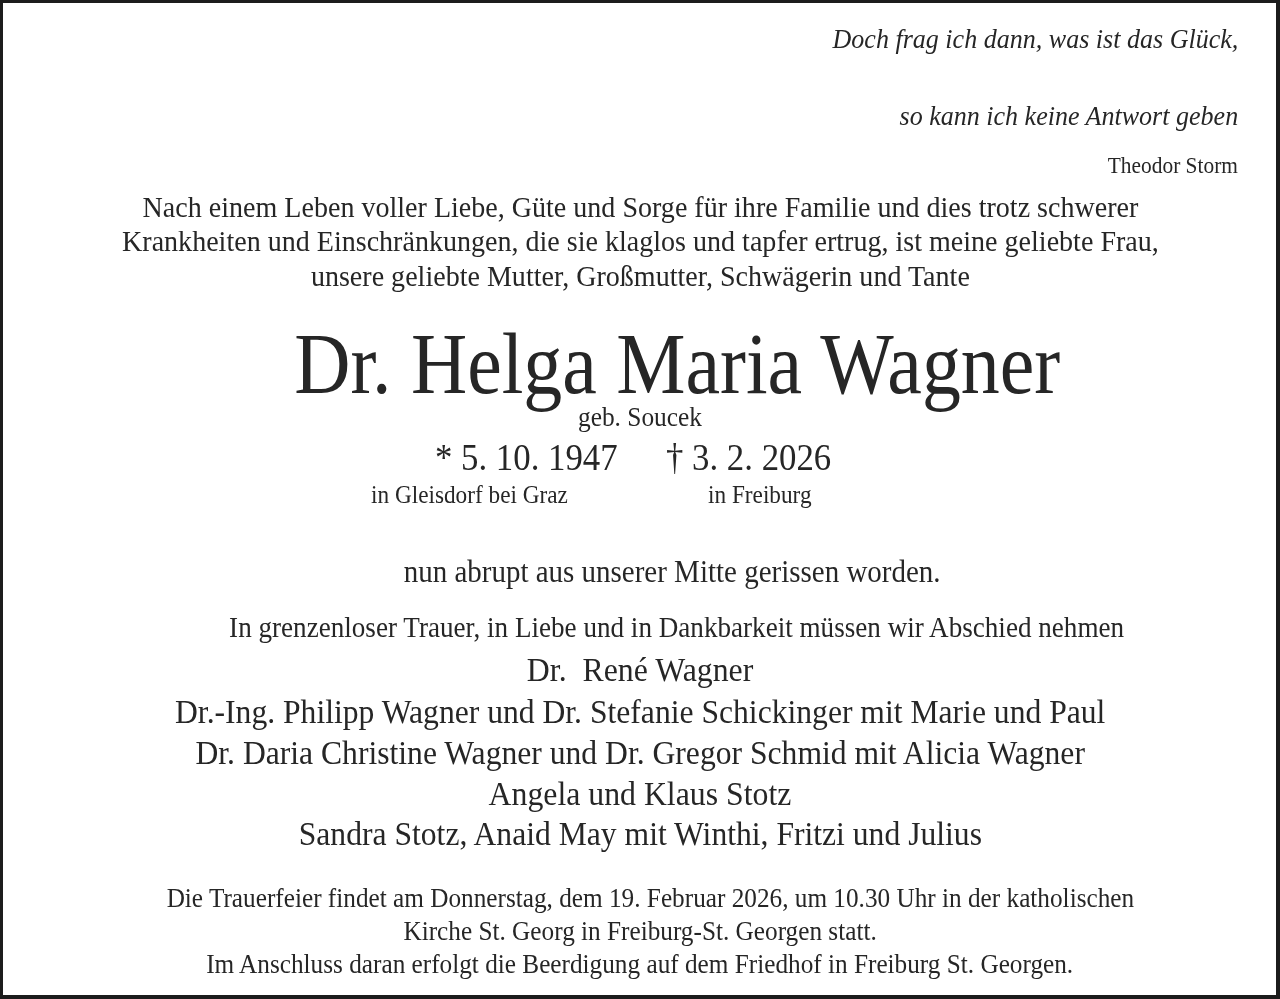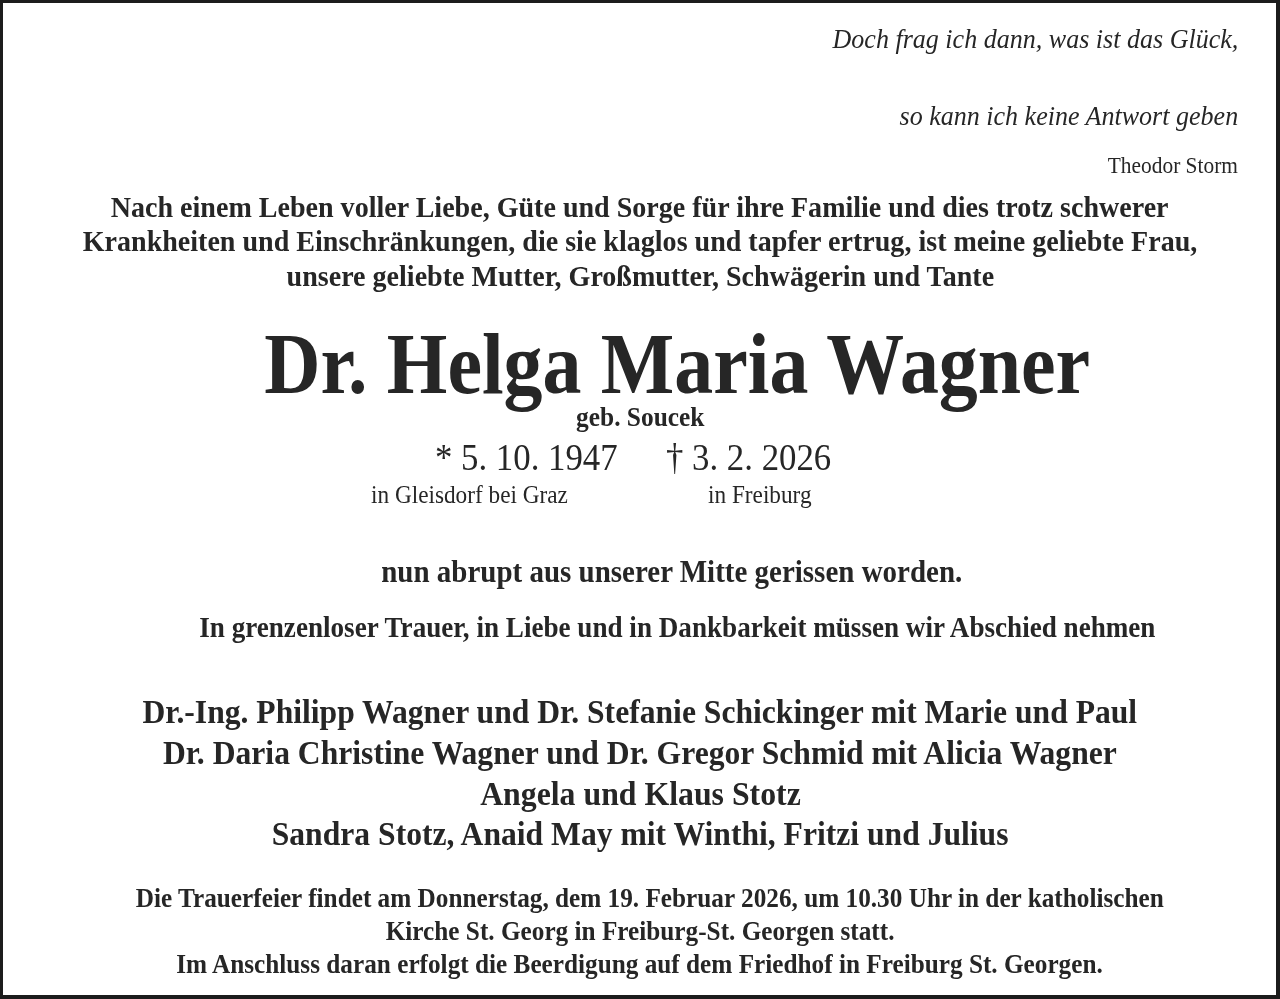--- a/index.html
+++ b/index.html
@@ -6,21 +6,20 @@
   body { width:1280px; height:999px; position:relative; overflow:hidden; }
   .frame {
     position:absolute; left:3px; top:3px; width:1273px; height:992px;
     background:#ffffff;
   }
   .ln {
     position:absolute; left:0; width:1280px; margin-left:-3px;
     text-align:center; white-space:nowrap; color:#262626;
     font-family:"Liberation Serif", "DejaVu Serif", serif;
     line-height:1;
-    font-weight:bold;
   }
   .ln > span { display:inline-block; transform-origin:50% 50%; }
   .rt { position:absolute; right:38px; white-space:nowrap; color:#262626;
         font-family:"Liberation Serif", "DejaVu Serif", serif; line-height:1; text-align:right; }
   .rt > span { display:inline-block; transform-origin:100% 50%; }
   .it { font-style:italic; }
   .col { position:absolute; white-space:nowrap; color:#262626;
          font-family:"Liberation Serif", "DejaVu Serif", serif; line-height:1; }
   .col > span { display:inline-block; transform-origin:50% 50%; }
 </style>
@@ -72,20 +71,23 @@
   </div>
 
   <div class="ln" style="top:553px;font-size:31px;padding-left:32px;">
     <span style="transform:scaleX(0.935);">nun abrupt aus unserer Mitte gerissen worden.</span>
   </div>
 
   <div class="ln" style="top:610px;font-size:29px;left:37px;">
     <span style="transform:scaleX(0.935);">In grenzenloser Trauer, in Liebe und in Dankbarkeit müssen wir Abschied nehmen</span>
   </div>
 
+  <div class="ln" style="top:650px;font-size:34px;">
+    <span style="white-space:pre;transform:scaleX(0.935);">Dr.  René Wagner</span>
+  </div>
   <div class="ln" style="top:692px;font-size:34px;">
     <span style="transform:scaleX(0.93);">Dr.-Ing. Philipp Wagner und Dr. Stefanie Schickinger mit Marie und Paul</span>
   </div>
   <div class="ln" style="top:733px;font-size:34px;">
     <span style="transform:scaleX(0.93);">Dr. Daria Christine Wagner und Dr. Gregor Schmid mit Alicia Wagner</span>
   </div>
   <div class="ln" style="top:774px;font-size:34px;">
     <span style="transform:scaleX(0.935);">Angela und Klaus Stotz</span>
   </div>
   <div class="ln" style="top:814px;font-size:34px;">

